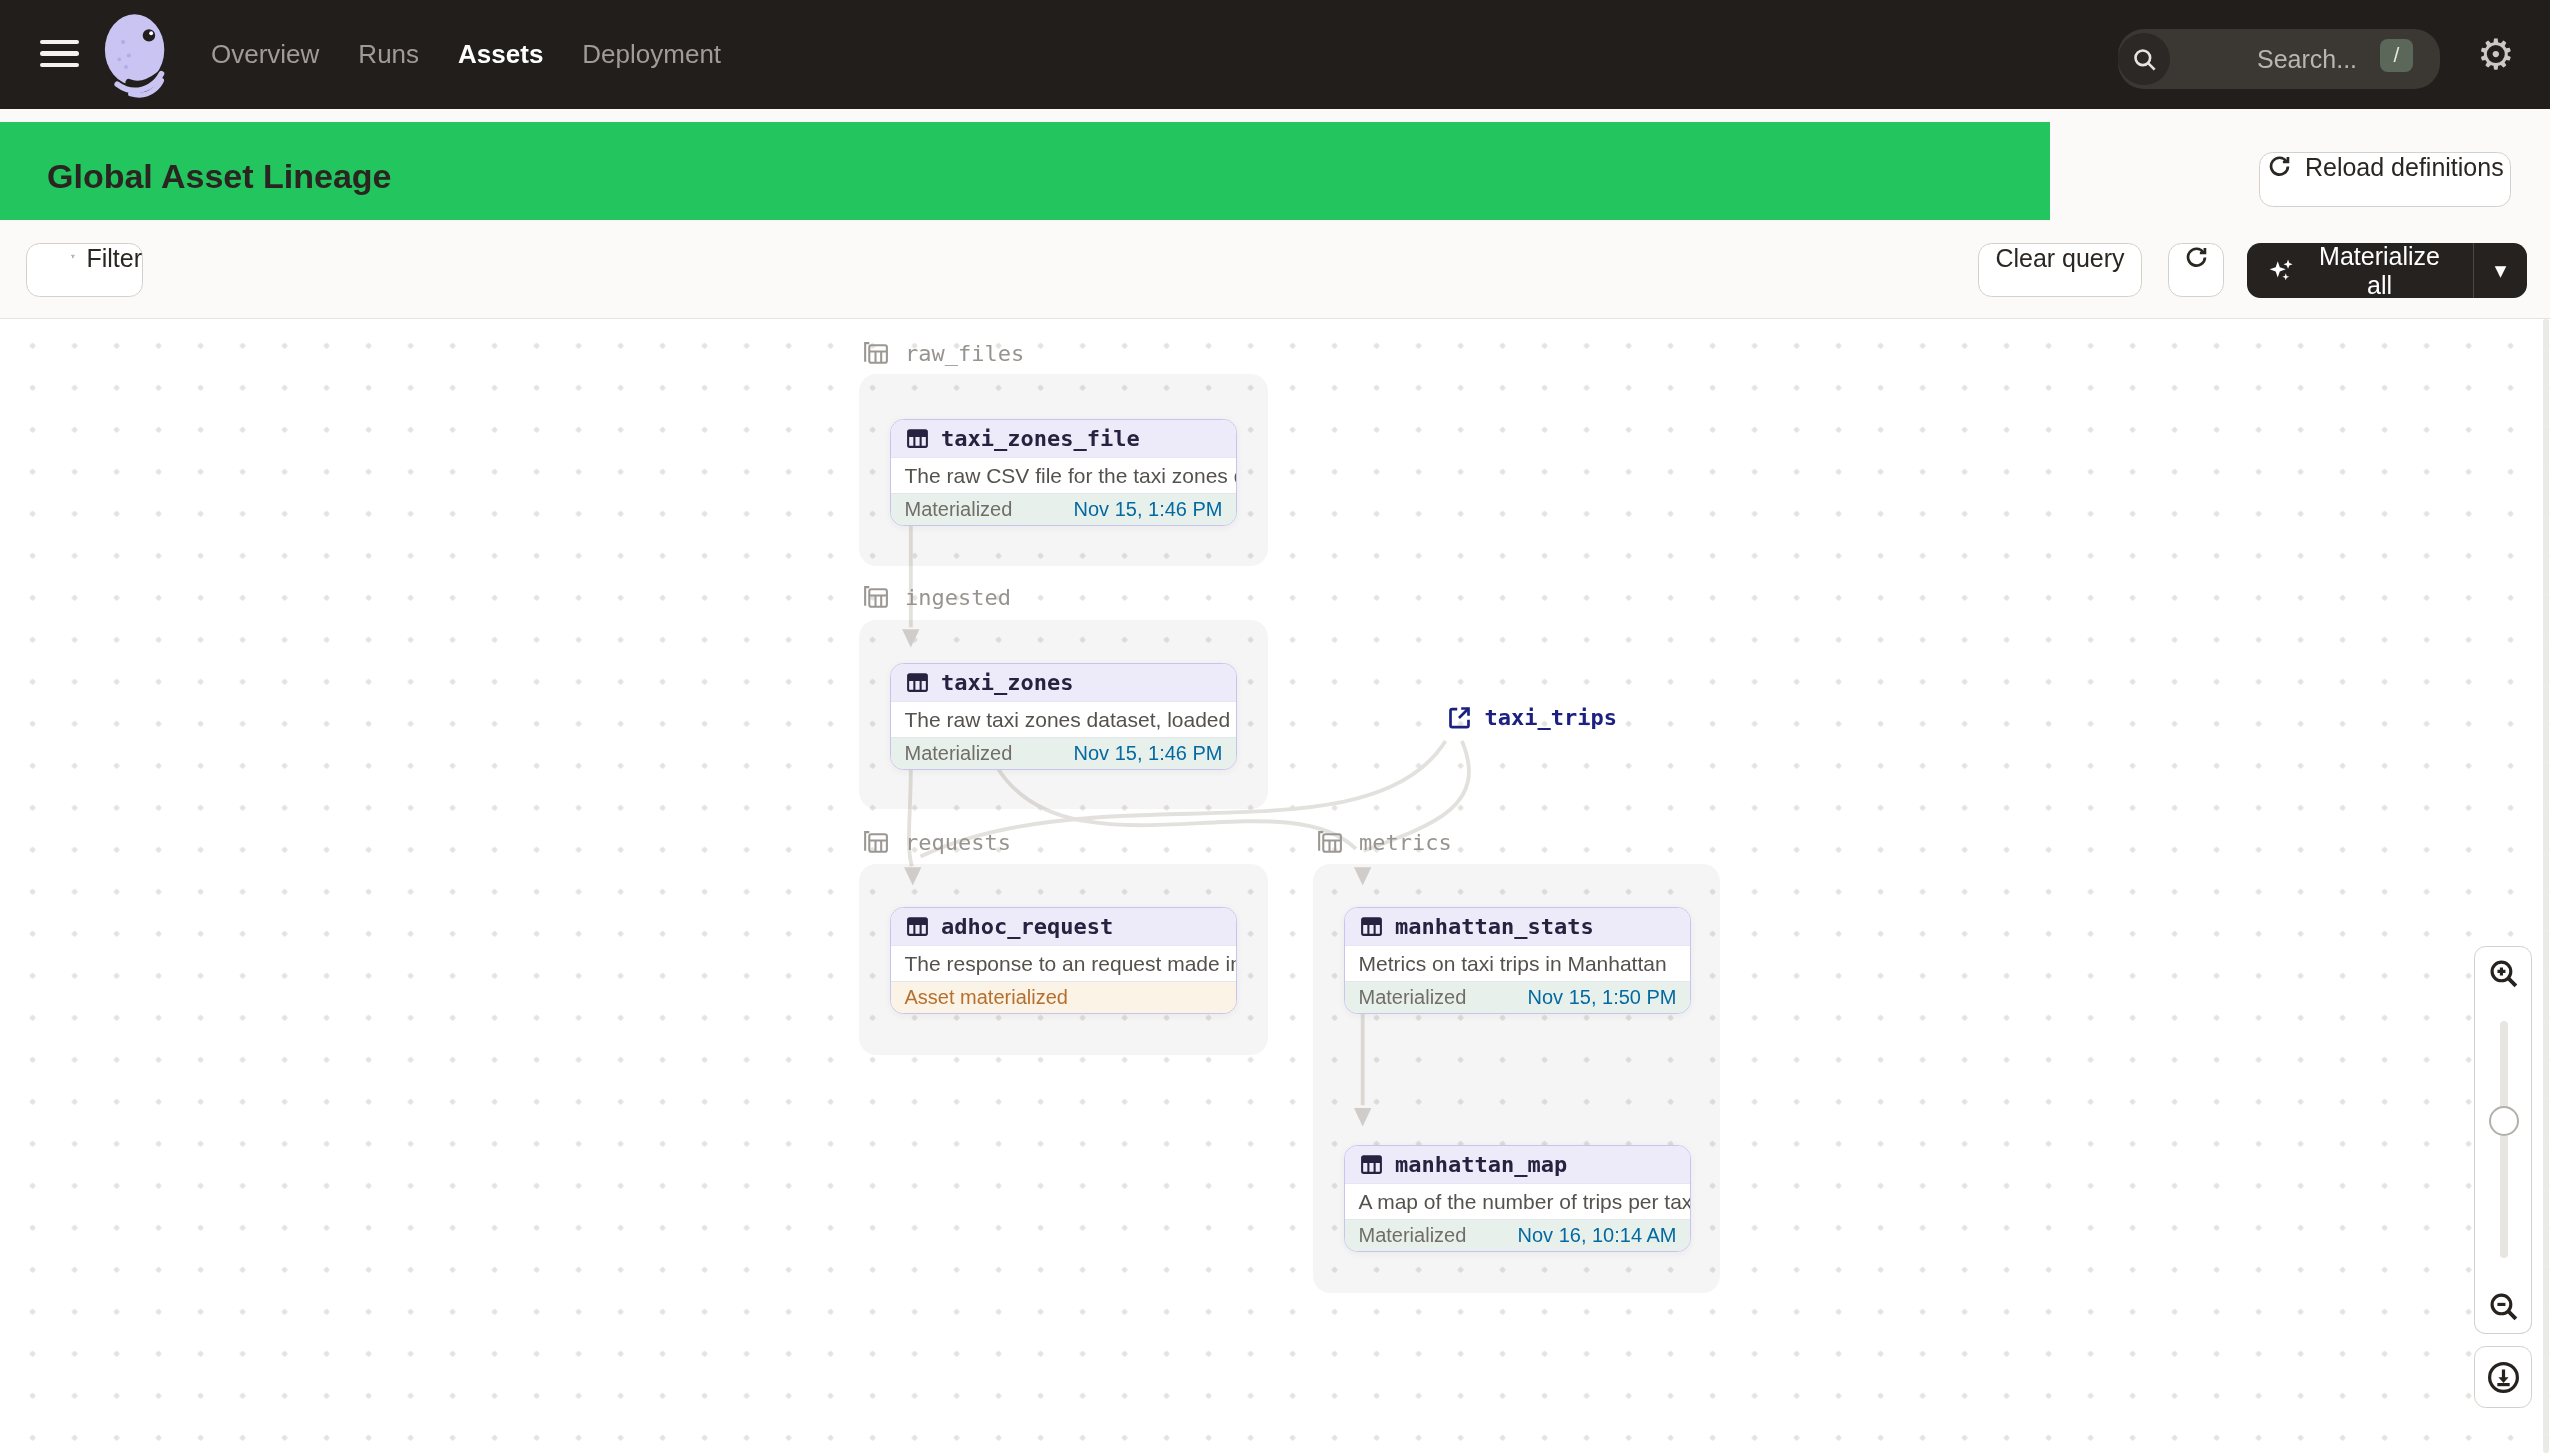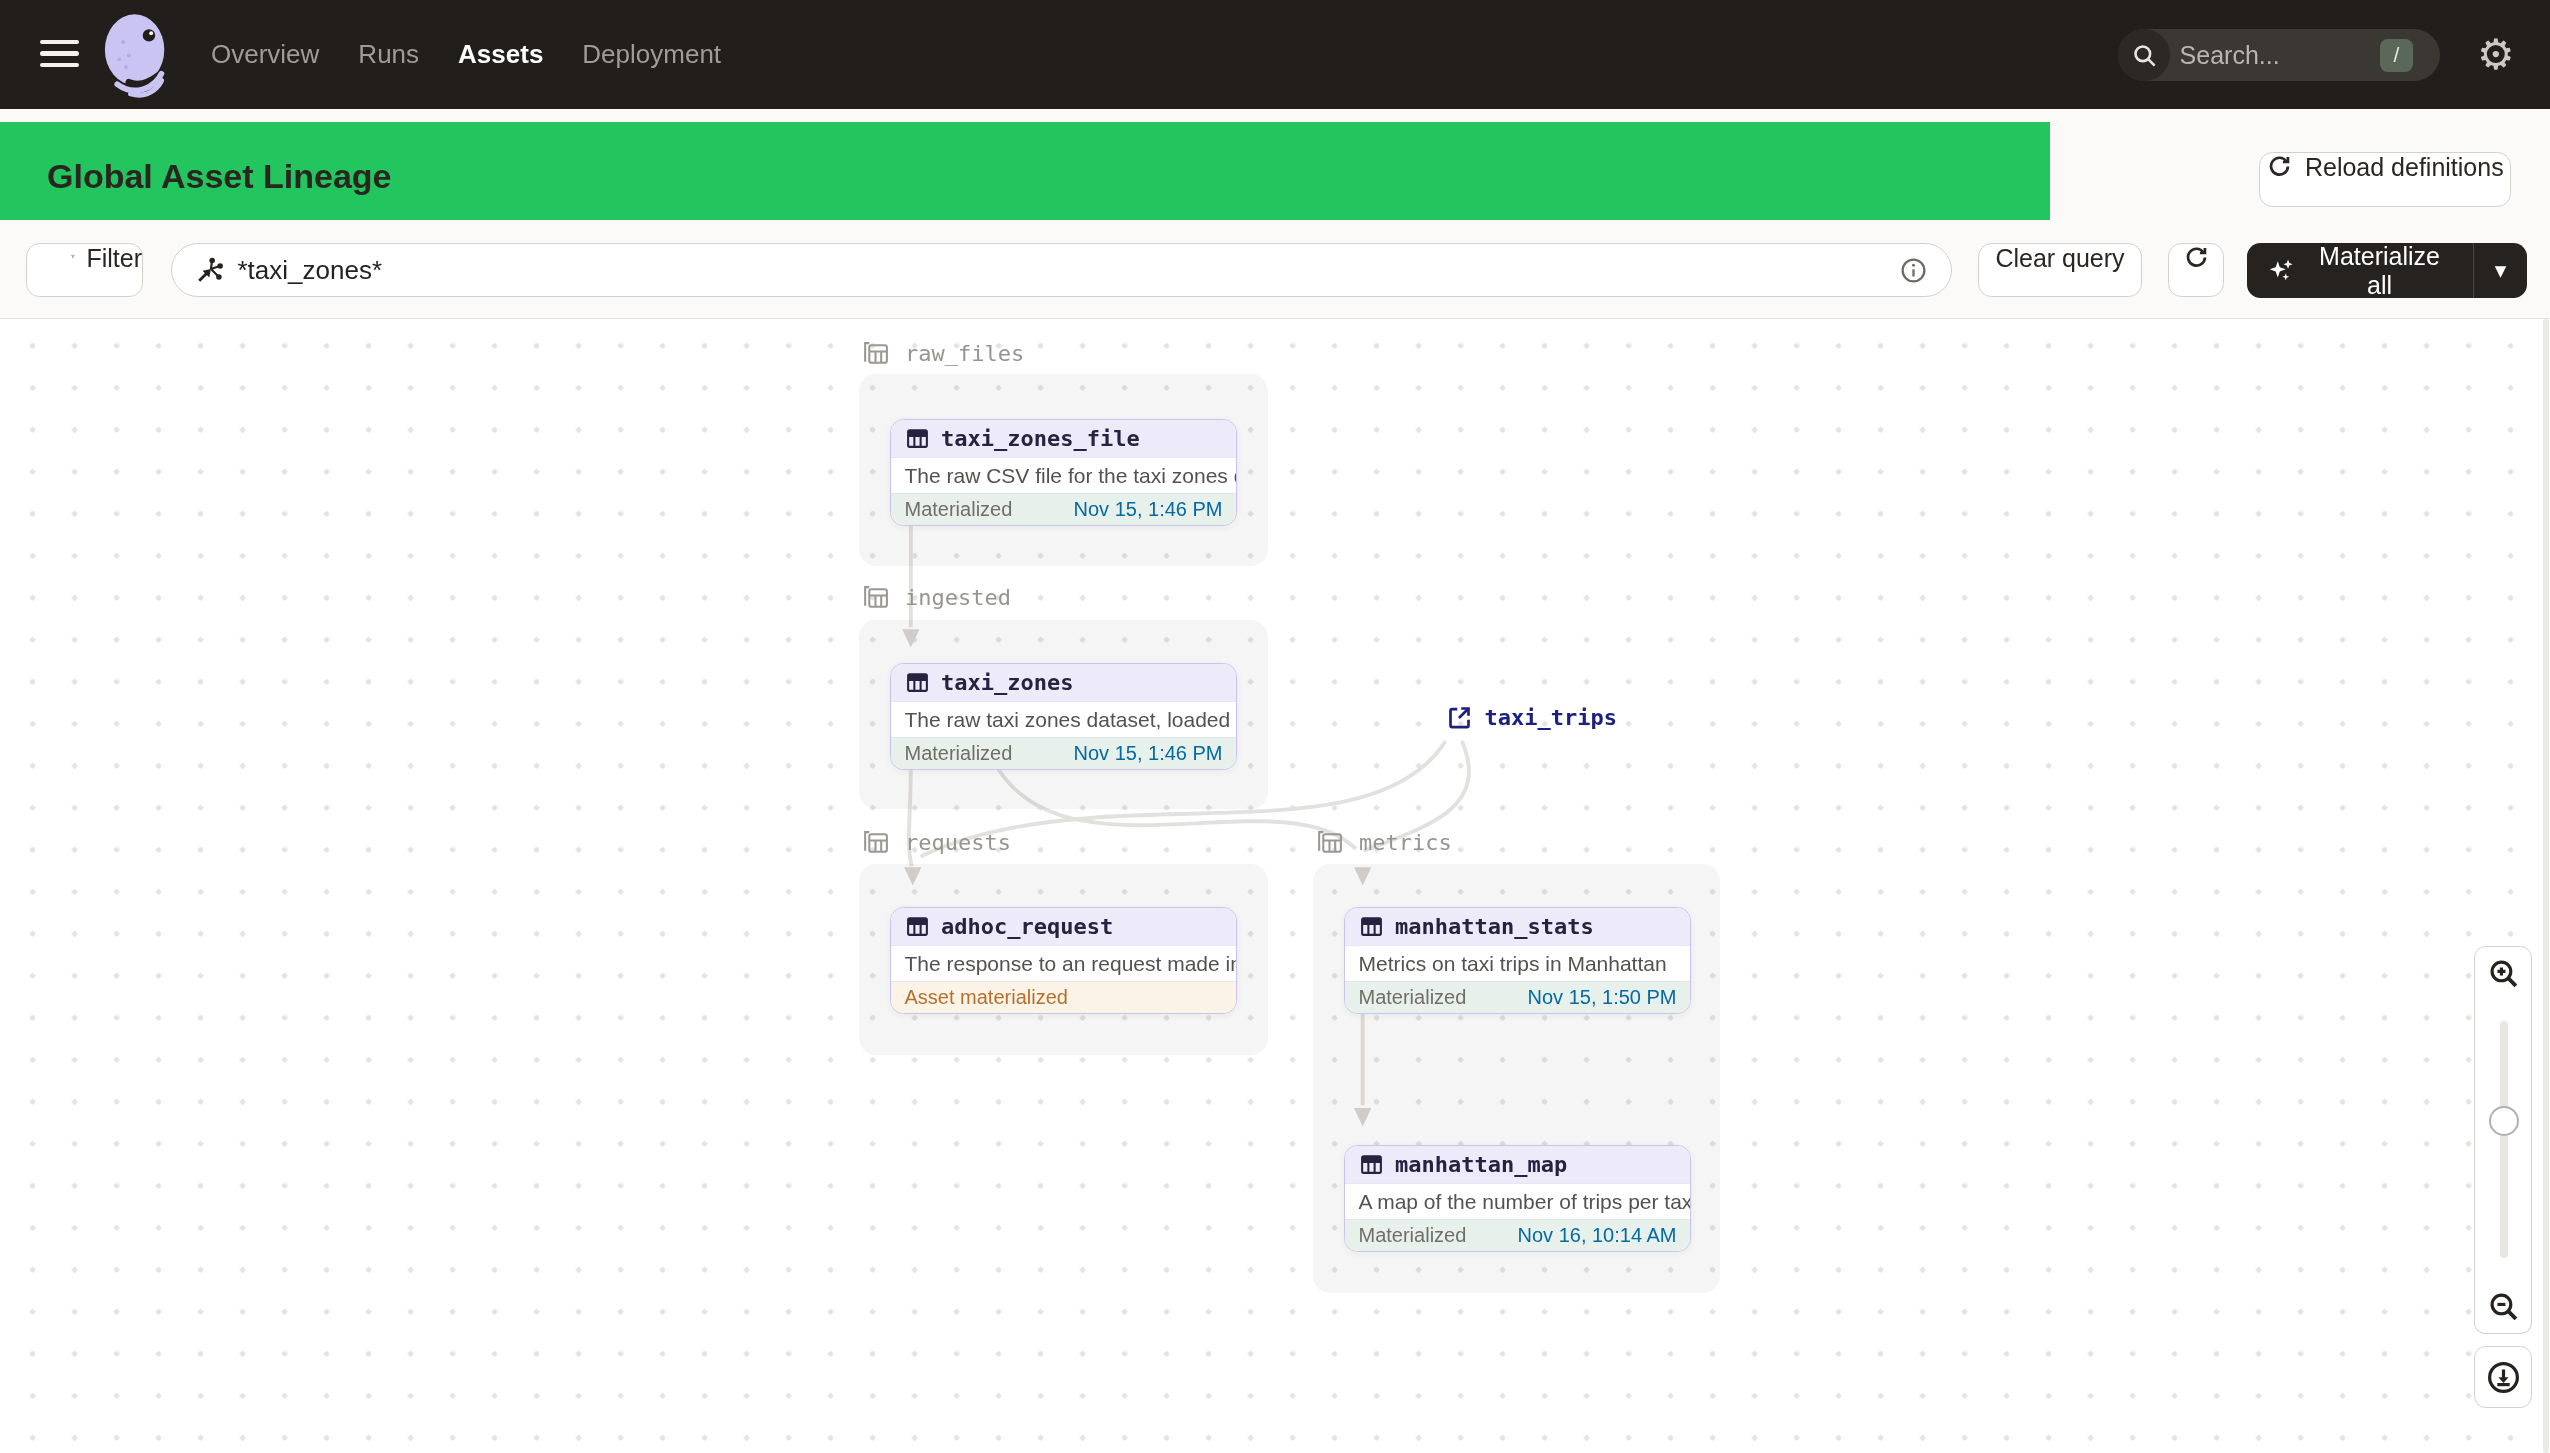--- a/index.html
+++ b/index.html
@@ -10,22 +10,22 @@
 
   
   .topnav { position:absolute; left:0; top:0; width:2550px; height:109px; background:#221e1b; }
   .hamburger { position:absolute; left:40px; top:40px; width:39px; height:29px; cursor:pointer; }
   .hamburger div { height:4.3px; background:#f4f2ef; border-radius:2.9px; margin-bottom:7.2px; }
   .logo { position:absolute; left:102px; top:10.6px; }
   .navitems { position:absolute; left:211px; top:0; height:109px; display:flex; align-items:center; gap:39px;
               font-size:26px; font-weight:500; color:#a09b96; }
   .navitems span { cursor:pointer; }
   .navitems .active { color:#ffffff; font-weight:700; }
-  .searchpill { position:absolute; left:2118px; top:29px; width:322px; height:52px; border-radius:26px;
-                background:#3b3733; display:flex; align-items:center; }
+  .searchpill { position:absolute; left:2118px; top:29px; width:322px; height:60px; border-radius:26px;
+                background:#3b3733; display:flex; align-items:center;justify-content:space-between; }
   .searchcircle { width:52px; height:52px; border-radius:26px; background:#2b2825; display:flex;
                   align-items:center; justify-content:center; flex:0 0 auto; }
   .searchpill input { background:transparent; border:none; outline:none; color:#b9b5b0; font-size:25px;
                       font-family:"Liberation Sans", sans-serif; width:183px; margin-left:9.6px; }
   .searchpill input::placeholder { color:#b9b5b0; opacity:1; }
   .slashkey { position:absolute; right:27px; top:9.6px; width:33px; height:33px; border-radius:7.7px;
               background:#5b6758; color:#e7e9e3; font-size:21px; display:flex; align-items:center; justify-content:center; }
   .gear { position:absolute; left:2477px; top:28px; font-size:42px; color:#ccc9c4; line-height:54px; cursor:pointer; }
 
   
@@ -140,36 +140,20 @@
     </button>
   </div>
 
   <div class="toolbar">
     <button class="btn filterbtn">
       <svg width="25" height="25" viewBox="0 0 24 24" fill="none" stroke="#2a2622" stroke-width="2.2" stroke-linejoin="round">
         <path d="M3.5 4.5h17l-6.7 8v5.2l-3.6 2.8v-8z"></path>
       </svg>
       <span>Filter</span>
     </button>
-    <div class="querywrap">
-      <svg width="29" height="29" viewBox="0 0 24 24">
-        <path d="M3.5 20.5 L11 13" stroke="#26221e" stroke-width="2.4"></path>
-        <polygon points="13.2,10.8 6.2,12.2 11.8,17.8" fill="#26221e"></polygon>
-        <path d="M13.2 10.8 L14 4.5 M13.2 10.8 L20 8.5 M13.2 10.8 L19 16.5" stroke="#26221e" stroke-width="1.8"></path>
-        <circle cx="14.2" cy="3.8" r="2.3" fill="#26221e"></circle>
-        <circle cx="20.8" cy="8.2" r="2.3" fill="#26221e"></circle>
-        <circle cx="19.8" cy="17.3" r="2.3" fill="#26221e"></circle>
-      </svg>
-      <input value="*taxi_zones*" style="">
-      <svg width="29" height="29" viewBox="0 0 24 24" fill="none" stroke="#6e6a65" stroke-width="1.9">
-        <circle cx="12" cy="12" r="9"></circle>
-          <path d="M12 11v6"></path>
-          <circle cx="12" cy="7.6" r="1.2" fill="#6e6a65" stroke="none"></circle>
-      </svg>
-    </div>
     <button class="btn clearbtn">
       <span>Clear query</span>
     </button>
     <button class="btn refreshbtn">
       <svg width="27" height="27" viewBox="0 0 24 24" fill="none" stroke="#2a2622" stroke-width="2.4">
         <path d="M18.2 7.5 A7.5 7.5 0 1 0 19.5 12"></path>
           <path d="M19.5 3.5 v4.5 h-4.5"></path>
       </svg>
     </button>
     <div class="matbtn">

